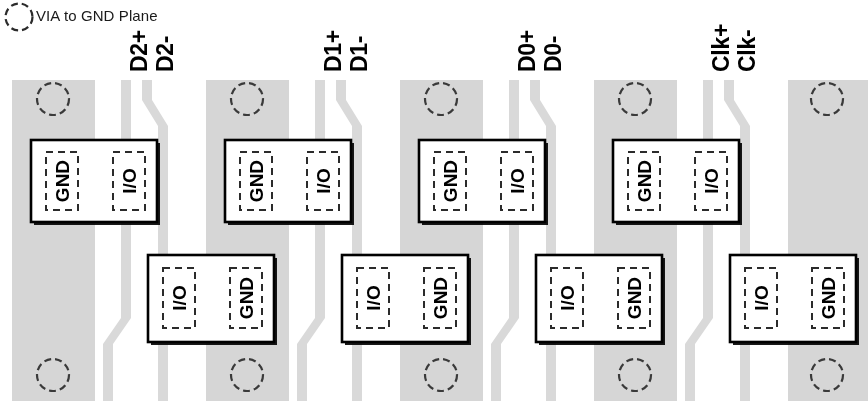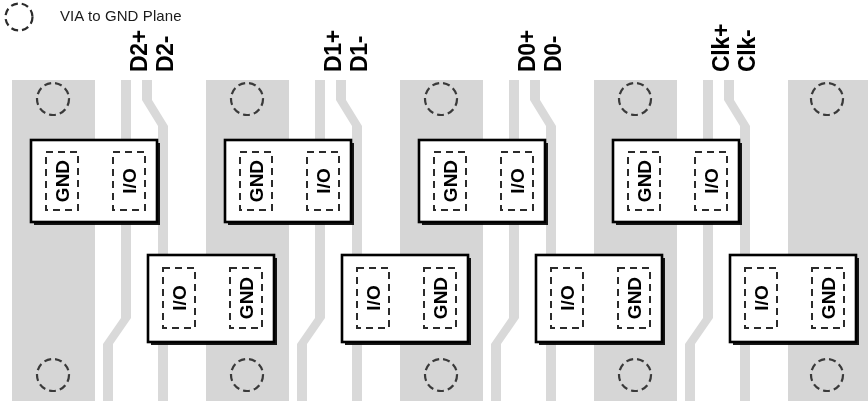--- a/index.html
+++ b/index.html
@@ -7,21 +7,21 @@
     width:868px;height:401px;
     background:#ffffff;
     font-family:"Liberation Sans", sans-serif;
     overflow:hidden;
   }
   #stage{position:relative;width:868px;height:401px;}
   #stage svg{position:absolute;left:0;top:0;}
 
   .legend-label{
     position:absolute;
-    left:60px; top:7px;
+    left:36px; top:7px;
     font-size:15px;
     color:#1a1a1a;
     white-space:nowrap;
     letter-spacing:0.1px;
   }
 
   .net-label{
     position:absolute;
     font-size:23px;
     font-weight:bold;

